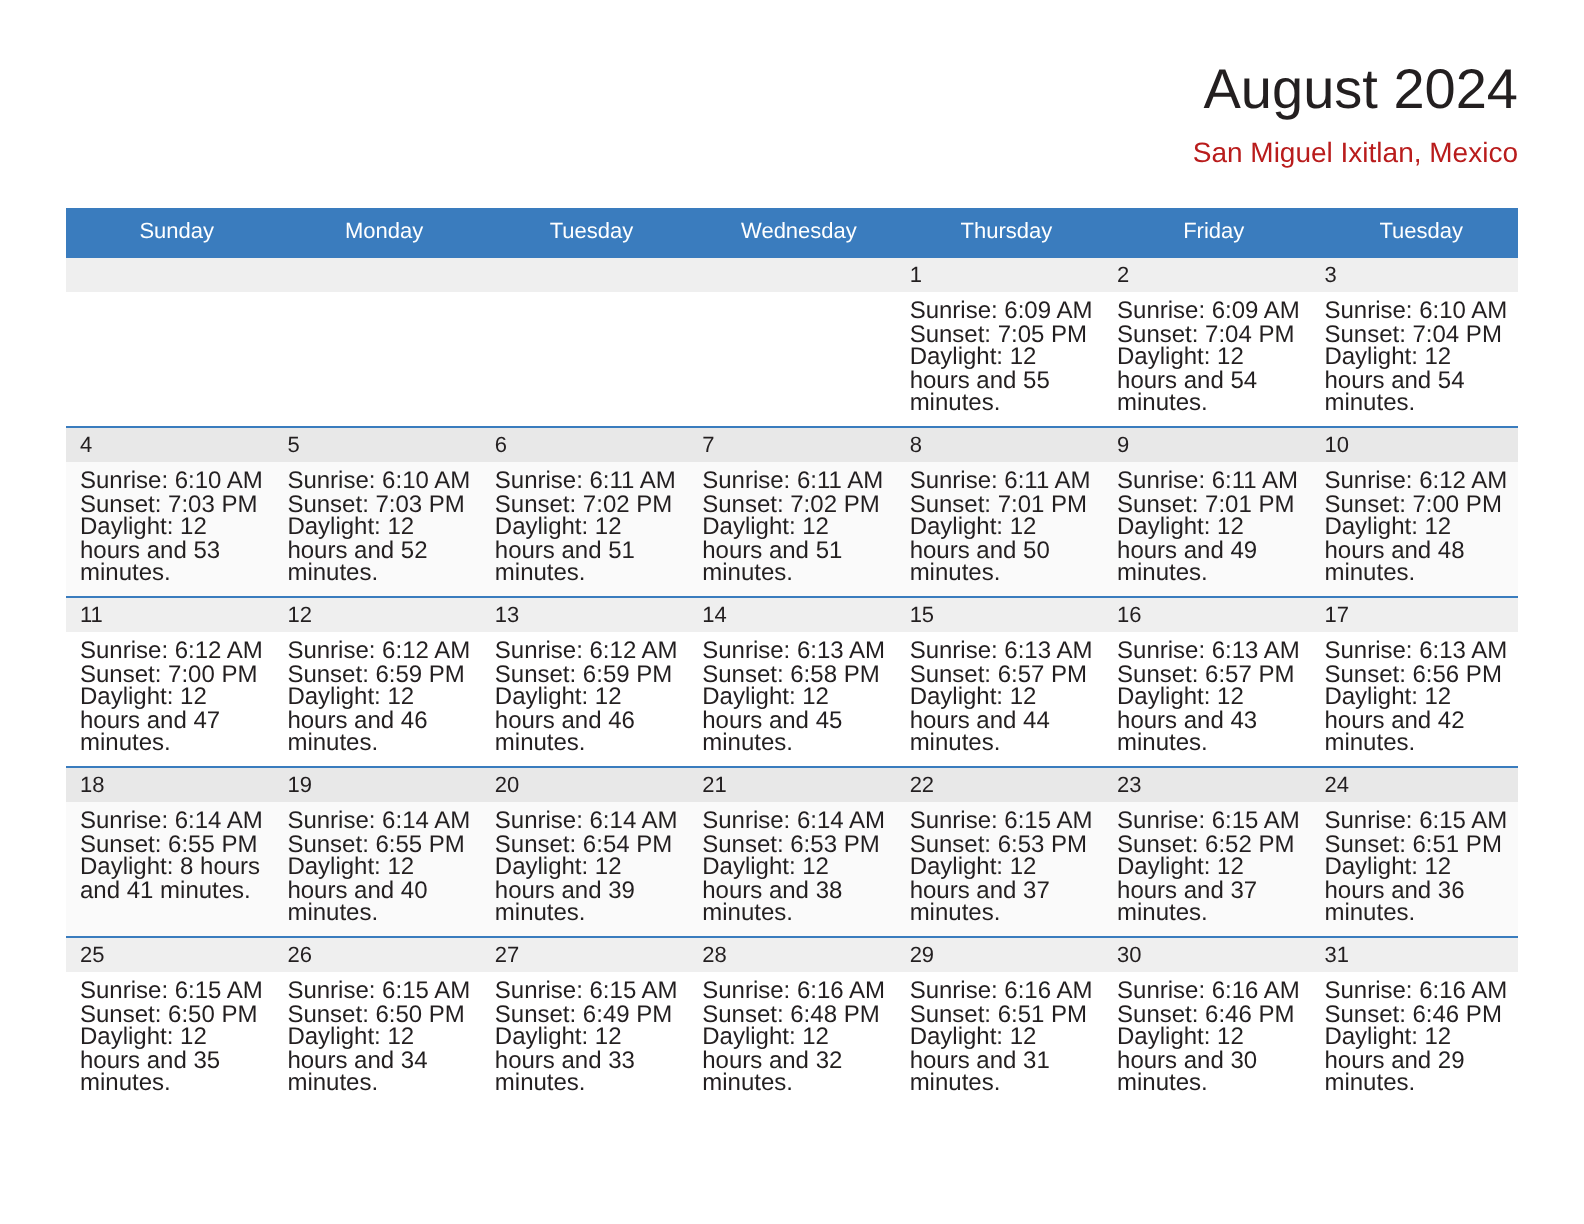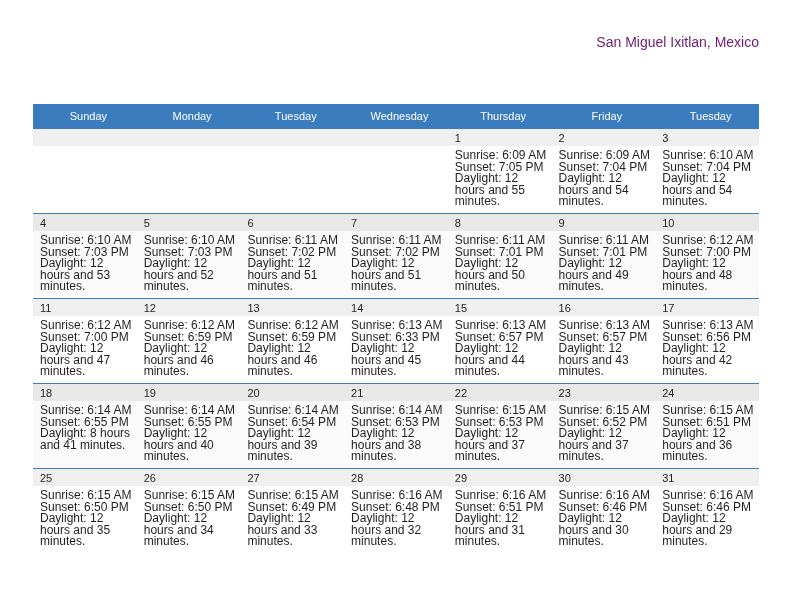--- a/index.html
+++ b/index.html
@@ -74,21 +74,21 @@
   .cal-title {
     font-size: 28px;
     line-height: 34px;
     color: #231f20;
     font-weight: normal;
     white-space: nowrap;
   }
   .cal-subtitle {
     font-size: 14px;
     line-height: 20px;
-    color: #701a75;
+    color: #b91c1c;
     margin-top: 4px;
     white-space: nowrap;
   }
 
   
   .calendar {
     position: absolute;
     left: 33px;
     top: 104px;
     width: 726px;
@@ -152,20 +152,21 @@
 </style>
 </head>
 <body>
 
 <div class="page">
 
   <div class="header">
 
 
     <div class="title-block">
+      <div class="cal-title">August 2024</div>
       <div class="cal-subtitle">San Miguel Ixitlan, Mexico</div>
     </div>
 
   </div>
 
   <table class="calendar">
     <thead>
       <tr class="dow-row">
         <th>Sunday</th>
         <th>Monday</th>
@@ -330,21 +331,21 @@
                 <div>Sunset: 6:59 PM</div>
                 <div class="daylight-wrap">Daylight: 12 hours and 46 minutes.</div>
               </div>
             </div>
           </td>
           <td>
             <div class="cell">
               <div class="daynum-band">14</div>
               <div class="cell-body">
                 <div>Sunrise: 6:13 AM</div>
-                <div>Sunset: 6:33 PM</div>
+                <div>Sunset: 6:58 PM</div>
                 <div class="daylight-wrap">Daylight: 12 hours and 45 minutes.</div>
               </div>
             </div>
           </td>
           <td>
             <div class="cell">
               <div class="daynum-band">15</div>
               <div class="cell-body">
                 <div>Sunrise: 6:13 AM</div>
                 <div>Sunset: 6:57 PM</div>

